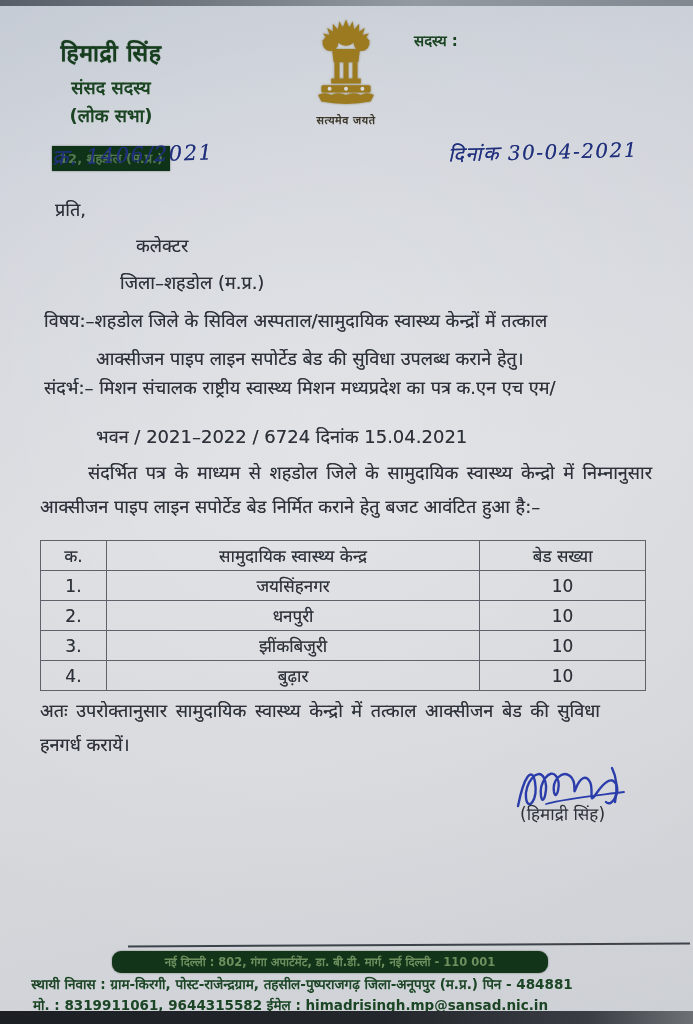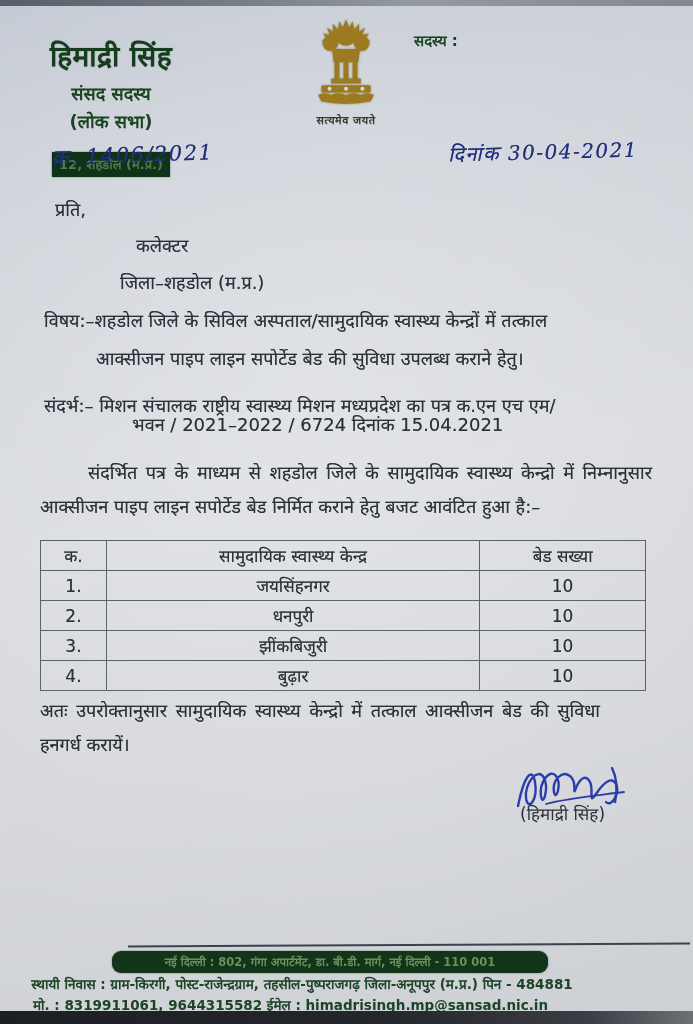--- a/index.html
+++ b/index.html
@@ -24,21 +24,21 @@
     opacity: .85;
   }
   .edge-bottom {
     position: absolute; bottom: 0; left: 0; width: 100%; height: 13px;
     background: linear-gradient(90deg, #1c1f24 0%, #23262b 55%, #3a3e44 85%, #6d7176 100%);
   }
   .abs { position: absolute; }
 
   
   .lh-left { left: 26px; top: 36px; width: 170px; text-align: center; }
-  .lh-name { font-size: 28px; font-weight: bold; color: #173d1f; letter-spacing: 0.5px; text-shadow: 0 0 1px rgba(23,61,31,.55); }
+  .lh-name { font-size: 23px; font-weight: bold; color: #173d1f; letter-spacing: 0.5px; text-shadow: 0 0 1px rgba(23,61,31,.55); }
   .lh-desig { font-size: 18px; font-weight: bold; color: #1b4423; margin-top: 7px; }
   .lh-house { font-size: 18px; font-weight: bold; color: #1b4423; margin-top: 4px; }
   .lh-const {
     display: inline-block; margin-top: 19px; padding: 3px 7px 4px;
     background: #0f3318; color: #52794f; font-size: 13px; font-weight: bold;
     box-shadow: 0 0 2px rgba(0,0,0,.4);
   }
   .handwrite {
     font-family: "DejaVu Serif", "Liberation Serif", serif;
     font-style: italic; color: #21307c; letter-spacing: 1.5px;
@@ -150,22 +150,22 @@
   </div>
   <div class="abs handwrite date-hw">दिनांक  30-04-2021</div>
 
   <div class="line" style="left:55px; top:197px;">प्रति,</div>
   <div class="line" style="left:136px; top:233px;">कलेक्टर</div>
   <div class="line" style="left:120px; top:270px;">जिला–शहडोल (म.प्र.)</div>
 
   <div class="line" style="left:44px; top:308px;">विषय:–शहडोल जिले के सिविल अस्पताल/सामुदायिक स्वास्थ्य केन्द्रों में तत्काल</div>
   <div class="line" style="left:96px; top:346px;">आक्सीजन पाइप लाइन सपोर्टेड बेड की सुविधा उपलब्ध कराने हेतु।</div>
 
-  <div class="line" style="left:44px; top:393px;">संदर्भ:– मिशन संचालक राष्ट्रीय स्वास्थ्य मिशन मध्यप्रदेश का पत्र क.एन एच एम/</div>
-  <div class="line" style="left:96px; top:412px;margin-left:36px;">भवन  / 2021–2022 / 6724 दिनांक 15.04.2021</div>
+  <div class="line" style="left:44px; top:375px;">संदर्भ:– मिशन संचालक राष्ट्रीय स्वास्थ्य मिशन मध्यप्रदेश का पत्र क.एन एच एम/</div>
+  <div class="line" style="left:96px; top:424px;">भवन  / 2021–2022 / 6724 दिनांक 15.04.2021</div>
 
   <div class="para" style="left:40px; top:456px; width:612px; text-indent:48px;">संदर्भित पत्र के माध्यम से शहडोल जिले के सामुदायिक स्वास्थ्य केन्द्रो में निम्नानुसार आक्सीजन पाइप लाइन सपोर्टेड बेड निर्मित कराने हेतु बजट आवंटित हुआ है:–</div>
 
   <table class="beds-table">
     <thead>
       <tr>
         <th class="col-sno">क.</th>
         <th class="col-center">सामुदायिक स्वास्थ्य केन्द्र</th>
         <th class="col-beds">बेड सख्या</th>
       </tr>

